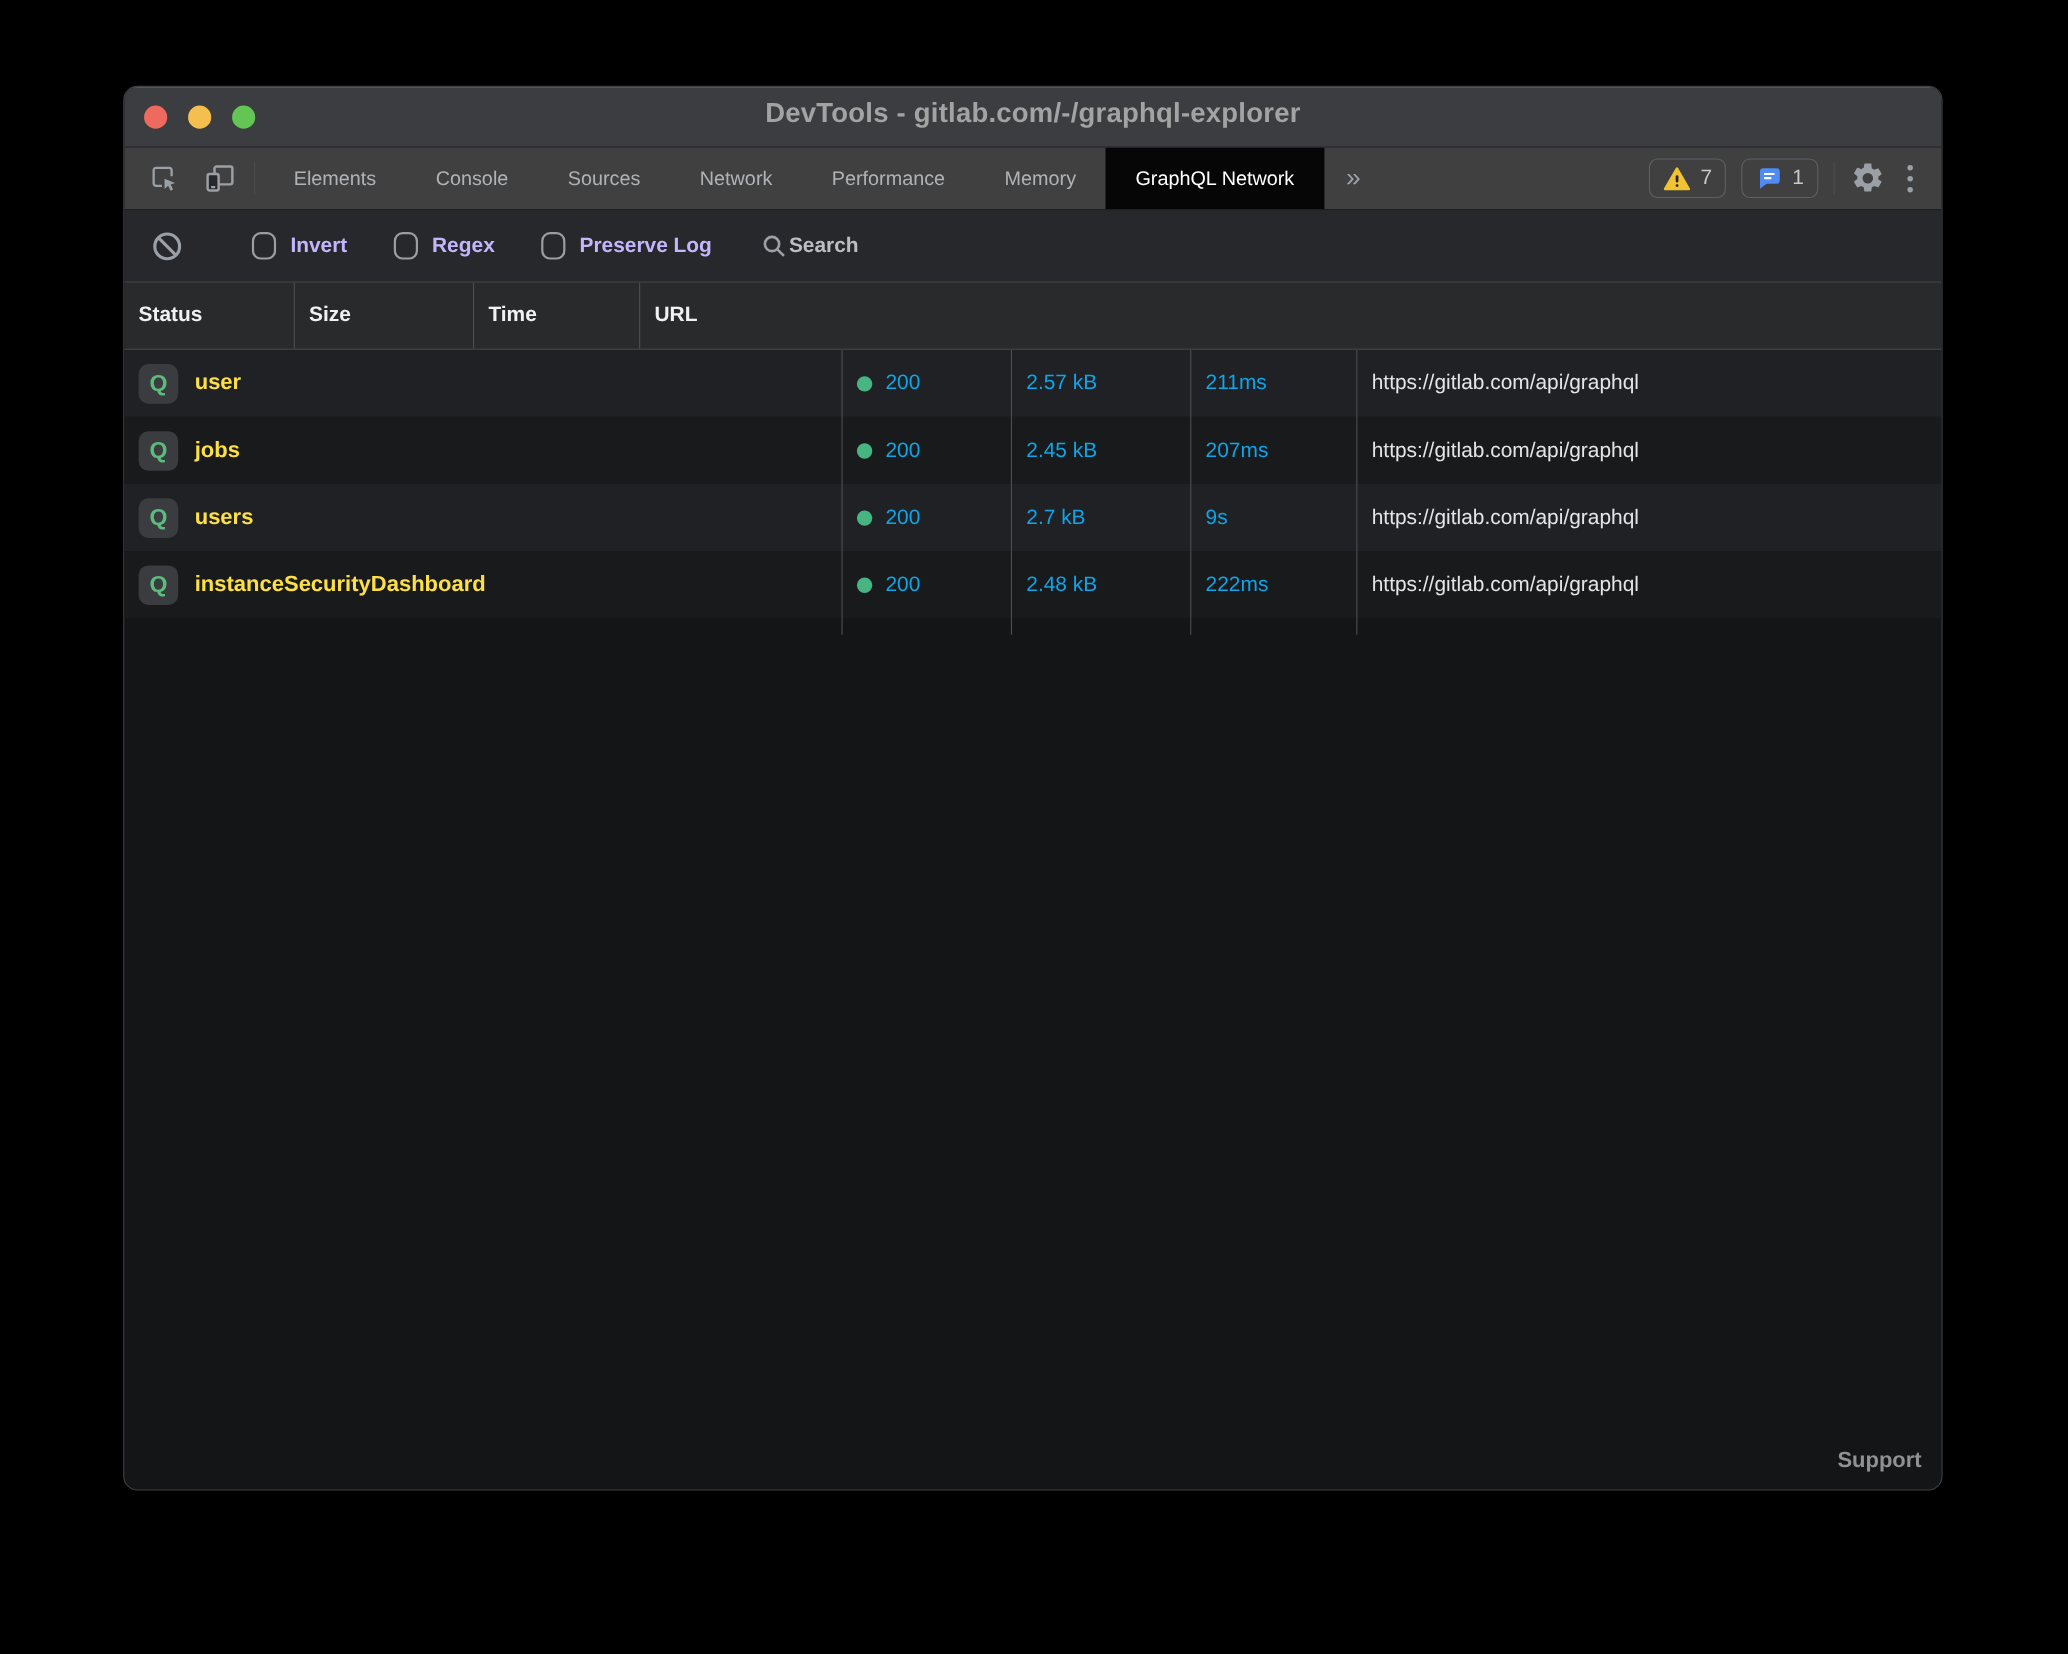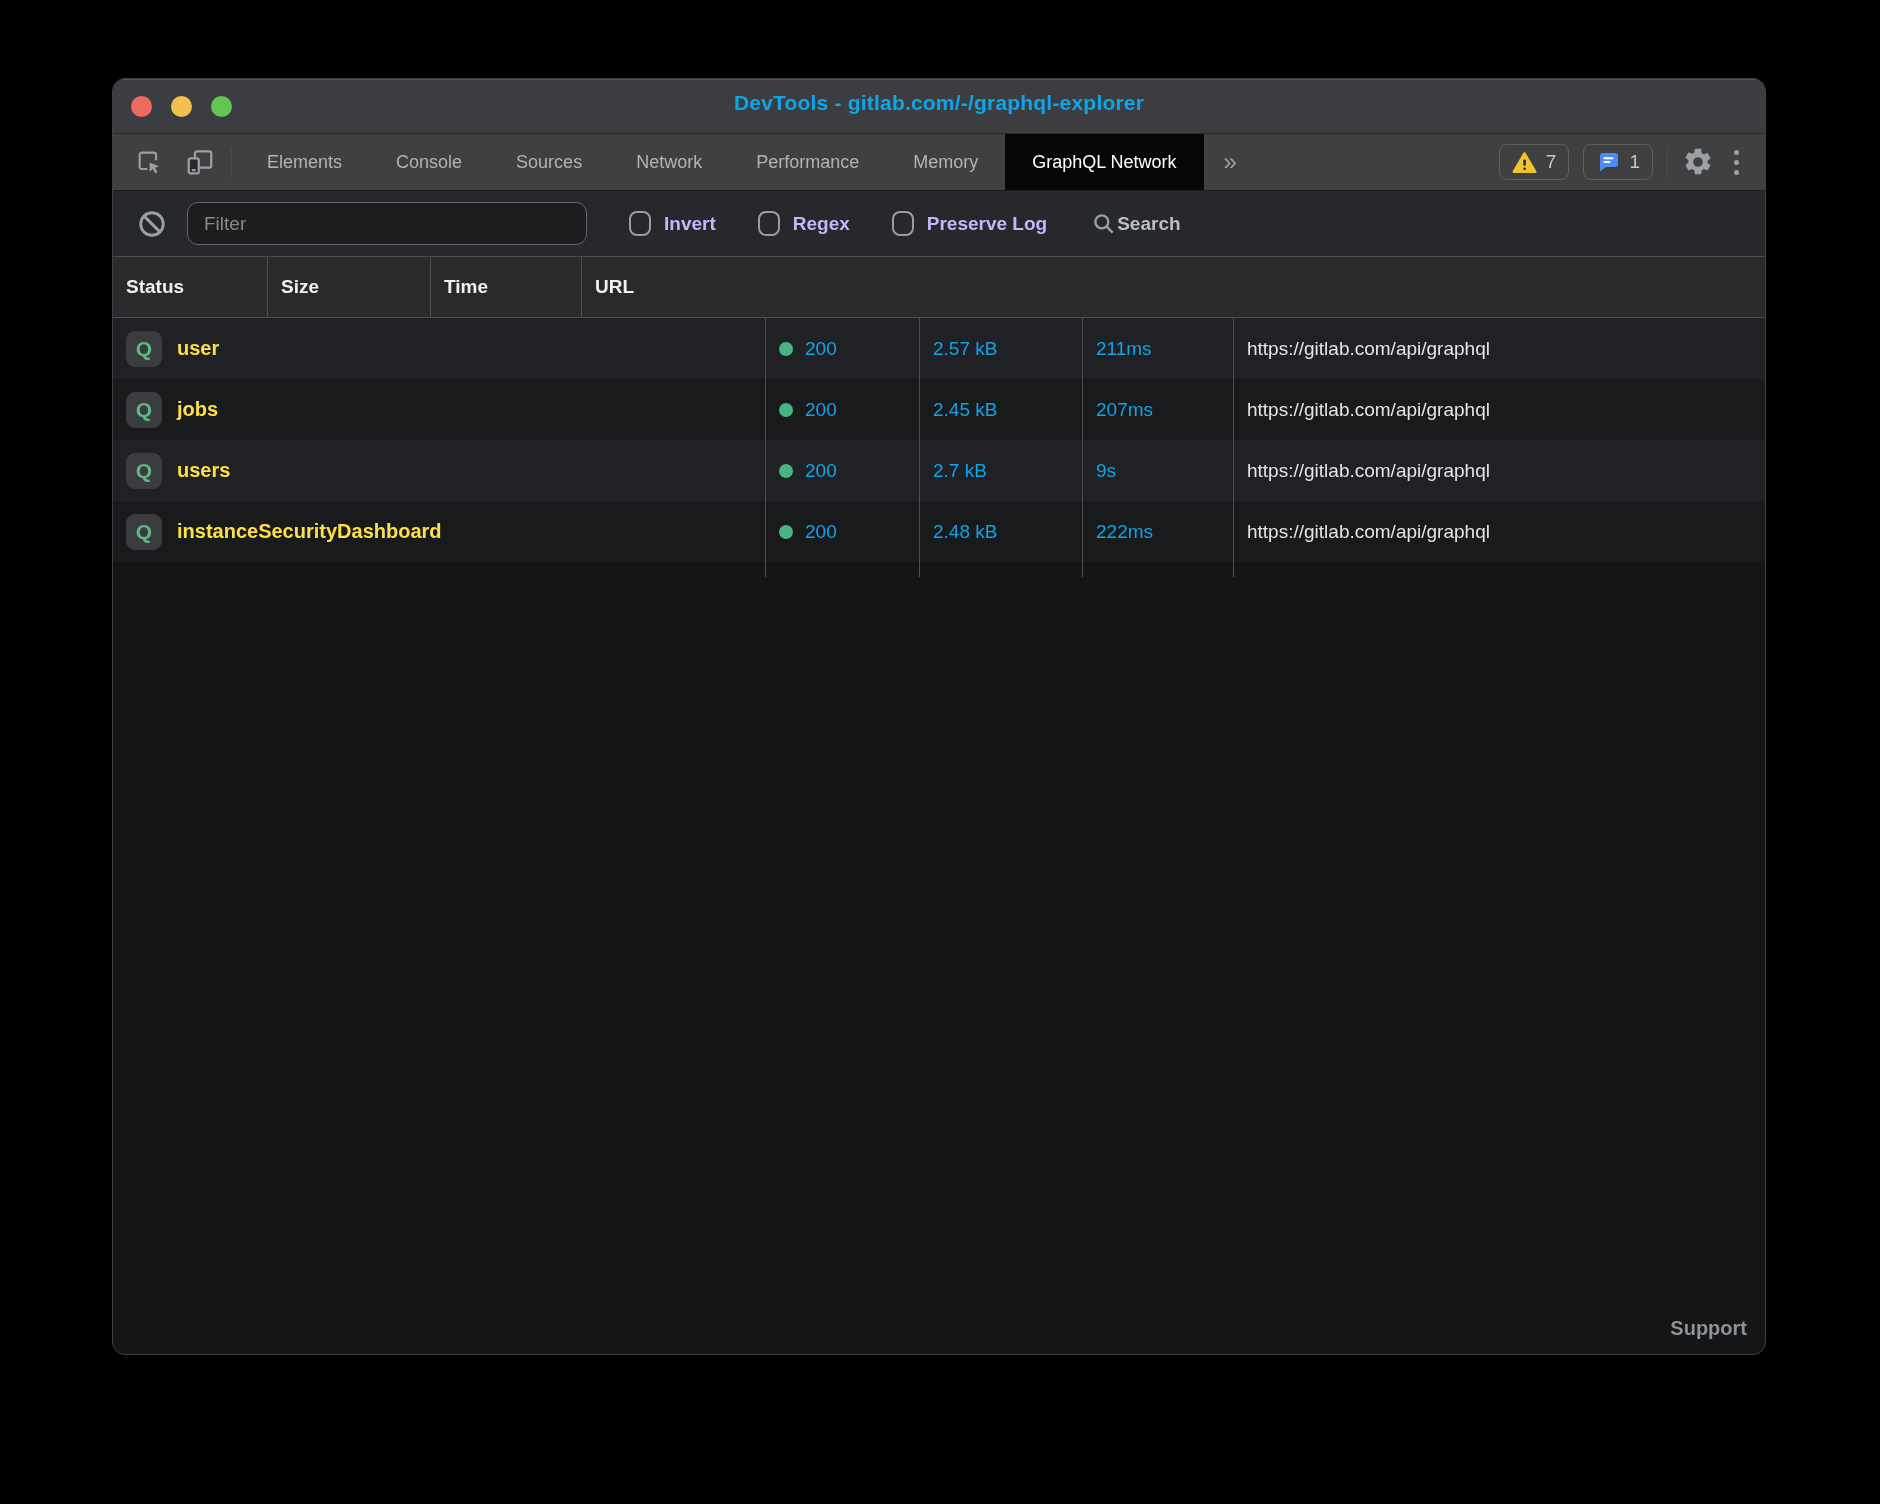--- a/index.html
+++ b/index.html
@@ -14,21 +14,21 @@
   .titlebar{height:54px;background:#3b3d40;position:relative;
             box-shadow:inset 0 1px 0 rgba(255,255,255,.12);
             border-bottom:1px solid #2a2b2d;}
   .traffic{position:absolute;left:18px;top:0;height:54px;display:flex;align-items:center;gap:19px;}
   .light{width:21px;height:21px;border-radius:50%;}
   .light.red{background:#ee6a5f;}
   .light.yellow{background:#f5bf4f;}
   .light.green{background:#62c554;}
   .wtitle{position:absolute;left:0;right:0;top:0;height:48px;display:flex;
           align-items:center;justify-content:center;
-          font-size:21px;font-weight:700;color:#0ea5e9;letter-spacing:.2px;}
+          font-size:25px;font-weight:700;color:#a3a3a3;letter-spacing:.2px;}
 
   
   .tabbar{height:56px;background:#404040;display:flex;align-items:stretch;
           border-bottom:1px solid #1d1e20;}
   .nav-icons{display:flex;align-items:center;gap:22px;padding:0 16px 0 22px;}
   .icon-btn{display:flex;align-items:center;justify-content:center;cursor:default;}
   .vsep{width:1px;height:30px;background:#4a4c4e;align-self:center;margin-right:8px;}
   .tab{display:flex;align-items:center;padding:0 27px;font-size:18px;color:#b0b3b6;white-space:nowrap;}
   .tab.selected{background:#060607;color:#ffffff;font-weight:500;}
   .chev-more{display:flex;align-items:center;padding:0 20px;font-size:24px;color:#9aa0a6;}
@@ -156,21 +156,20 @@
     </div>
   </div>
 
   <div class="filterbar">
     <span class="icon-btn block-icon">
       <svg width="30" height="30" viewBox="0 0 24 24" fill="none" stroke="#9aa0a6" stroke-width="2.3">
         <circle cx="12" cy="12" r="9"></circle>
         <line x1="5.9" y1="5.9" x2="18.1" y2="18.1"></line>
       </svg>
     </span>
-    <input class="filter-input" type="text" placeholder="Filter" style="">
     <div class="cb-group">
       <span class="cb-box"></span>
       <span class="cb-label">Invert</span>
     </div>
     <div class="cb-group">
       <span class="cb-box"></span>
       <span class="cb-label">Regex</span>
     </div>
     <div class="cb-group">
       <span class="cb-box"></span>

